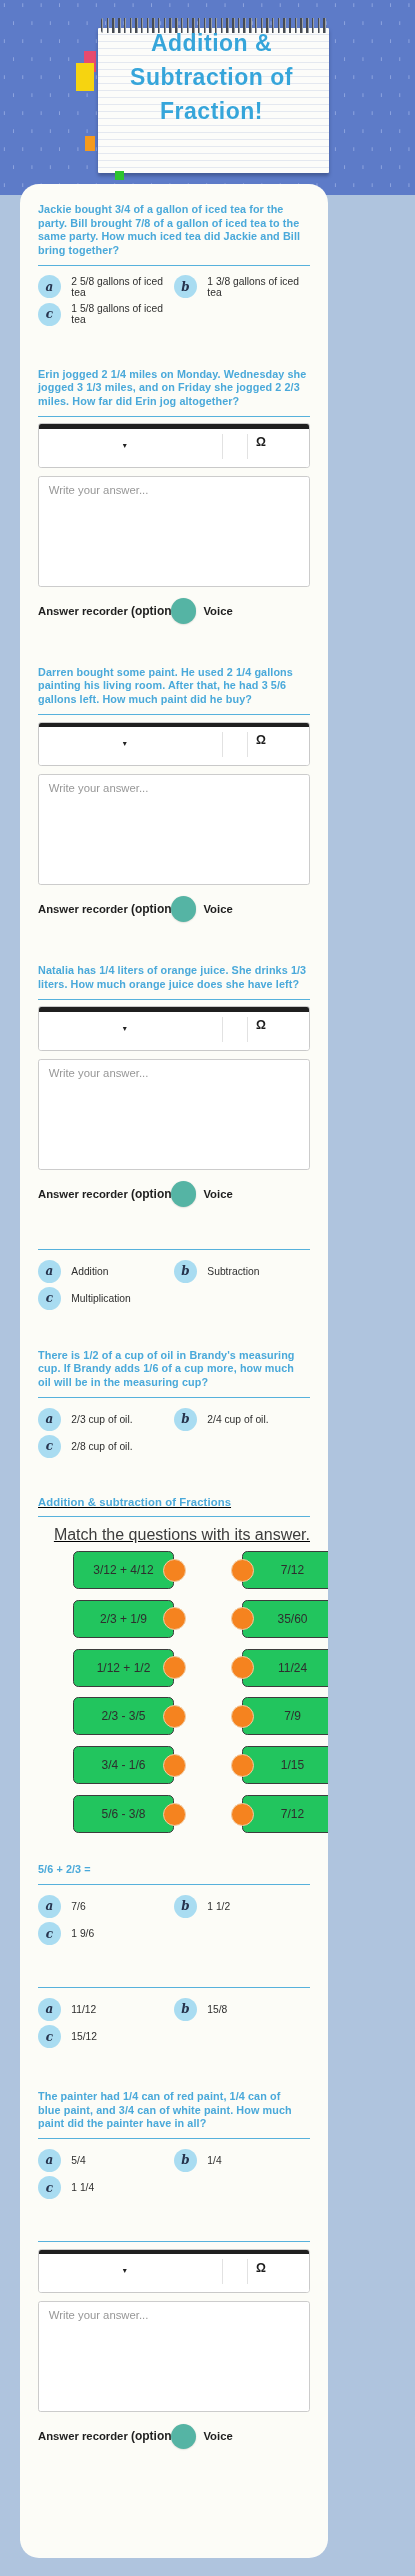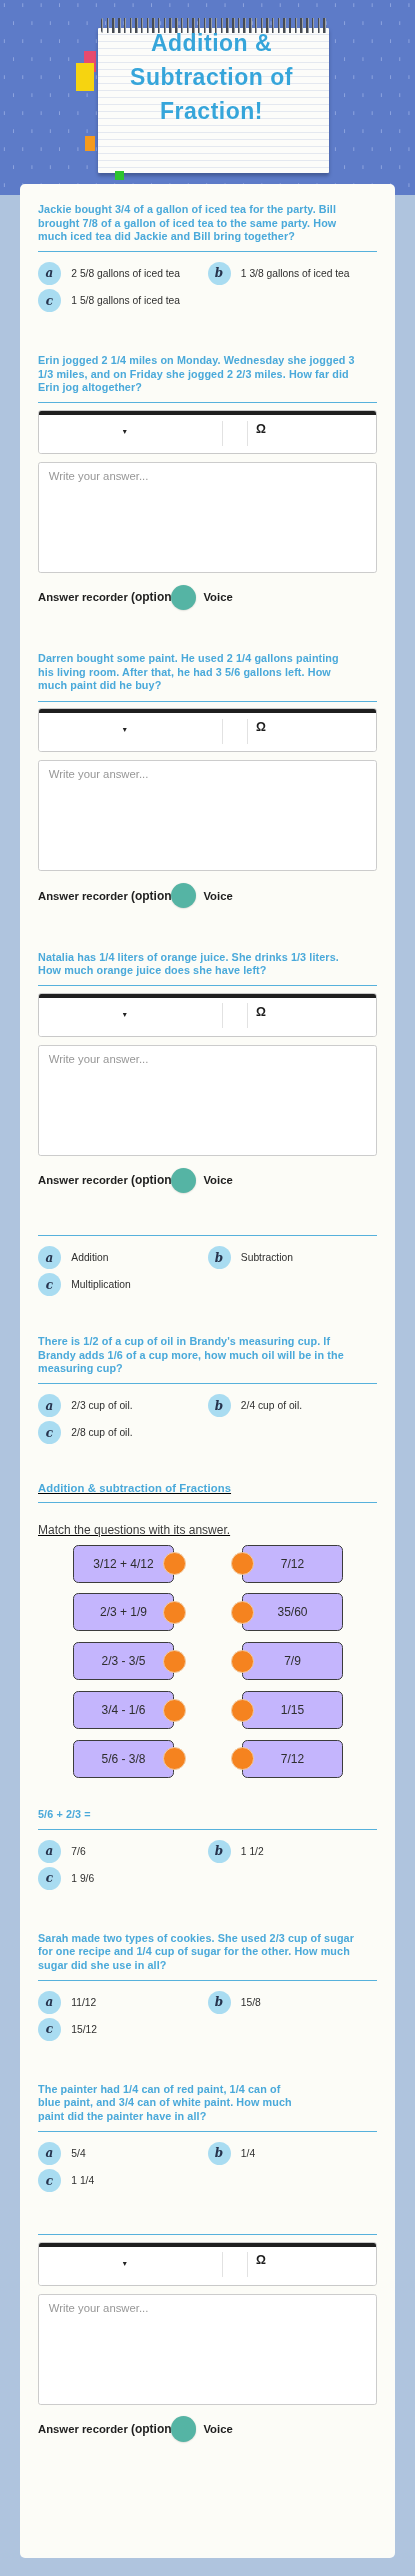--- a/index.html
+++ b/index.html
@@ -25,22 +25,22 @@
   .hero-title { position:absolute; left:8px; right:0; top:26px; text-align:center;
     color:#36a5da; font-weight:bold; font-size:23px; line-height:34px; letter-spacing:0.5px;
     text-shadow:0 0 0.5px #ffffff; z-index:4; }
   .tape { position:absolute; }
   .tape-pink  { left:84px; top:51px;  width:12.4px; height:20.5px; background:#e84a6e; z-index:1; }
   .tape-yellow{ left:76px; top:63px; width:18px; height:27.6px; background:#f6d410; z-index:1; }
   .tape-orange{ left:85px; top:136px; width:9.7px; height:14.6px; background:#f59a1d; z-index:1; }
   .tape-green { left:115px; top:171px; width:9.2px; height:9.2px; background:#2ec42f; z-index:5; }
 
   
-  .card { position:relative; width:375px; margin-left:20px; margin-top:-10.8px; height:2374px;
-    background:#fcfcf7; border-radius:5px; padding:19px 18px 0 18px; overflow:hidden; }
+  .card { position:relative; width:308px; margin-left:20px; margin-top:-10.8px; height:2374px;
+    background:#fcfcf7; border-radius:19px; padding:19px 18px 0 18px; overflow:hidden; }
 
   .q { margin-top:42px; }
   .q.first { margin-top:0; }
   .q.gap72 { margin-top:39px; }
   .q.gap70 { margin-top:38px;text-decoration:underline; }
   .q.gap88 { margin-top:30px; }
 
   .qtext { color:#4aa9da; font-size:10.8px; line-height:13.5px; font-weight:bold;
     letter-spacing:0.1px; max-width:317px; }
   .qtext.narrow { max-width:254px; }
@@ -72,25 +72,25 @@
   
   .recorder { margin-top:11.3px; display:flex; align-items:center; height:26px; }
   .rec-label { width:133px; color:#1f1f1f; font-size:11.3px; font-weight:bold; white-space:nowrap; }
   .rec-label .opt-small { font-size:12px; font-weight:bold; }
   .voice { flex:0 0 25.4px; width:25.4px; height:25.4px; border-radius:50%; border:none;
     background:#55b4a4; cursor:pointer; box-shadow:0 0.5px 1.6px rgba(0,0,0,.18); }
   .voice-label { margin-left:7px; font-size:11.3px; font-weight:bold; color:#1d1d1d; }
 
   
   .match-title { color:#4aa9da; font-size:11.3px; font-weight:bold; letter-spacing:0.1px; }
-  .match-instr { margin-top:20px; color:#3c3c3c; font-size:12px; }
+  .match-instr { margin-top:9px; color:#3c3c3c; font-size:16px;text-align:right; }
   .mrows { margin-top:7.6px; }
   .mrow { position:relative; height:38px; margin-bottom:10.8px; }
   .mbox { position:absolute; top:0; height:38px; width:101px; border:0.9px solid #3c3c3c;
-    border-radius:5.4px; background:#c4b5fd; display:flex; align-items:center;
+    border-radius:5.4px; background:#22c55e; display:flex; align-items:center;
     justify-content:center; font-size:12px; color:#2e2e2e; }
   .mbox.mleft { left:35px; }
   .mbox.mright { left:204px;text-align:center; }
   .mdot { position:absolute; top:7.6px; width:23px; height:23px; border-radius:50%;
     background:#f5831f; border:1.1px solid #f2cba2; cursor:pointer; z-index:2; }
   .mdot.dr { left:125px; }
   .mdot.dl { left:193px; }
 </style>
 </head>
 <body>
@@ -256,20 +256,30 @@
           <div class="mbox mleft">
               <span>2/3 + 1/9</span>
             </div>
           <span class="mdot dr"></span>
           <span class="mdot dl"></span>
           <div class="mbox mright">
               <span>35/60</span>
             </div>
         </div>
 
+        <div class="mrow">
+          <div class="mbox mleft">
+              <span>1/12 + 1/2</span>
+            </div>
+          <span class="mdot dr"></span>
+          <span class="mdot dl"></span>
+          <div class="mbox mright">
+              <span>11/24</span>
+            </div>
+        </div>
 
         <div class="mrow">
           <div class="mbox mleft">
               <span>2/3 - 3/5</span>
             </div>
           <span class="mdot dr"></span>
           <span class="mdot dl"></span>
           <div class="mbox mright">
               <span>7/9</span>
             </div>
@@ -313,21 +323,20 @@
           <span class="olabel">1 1/2</span>
         </div>
         <div class="opt">
           <span class="bubble">c</span>
           <span class="olabel">1 9/6</span>
         </div>
       </div>
     </section>
 
     <section class="q">
-      <p class="qtext">Sarah made two types of cookies. She used 2/3 cup of sugar for one recipe and 1/4 cup of sugar for the other. How much sugar did she use in all?</p>
       <hr class="qdiv">
       <div class="opts">
         <div class="opt">
           <span class="bubble">a</span>
           <span class="olabel">11/12</span>
         </div>
         <div class="opt">
           <span class="bubble">b</span>
           <span class="olabel">15/8</span>
         </div>

